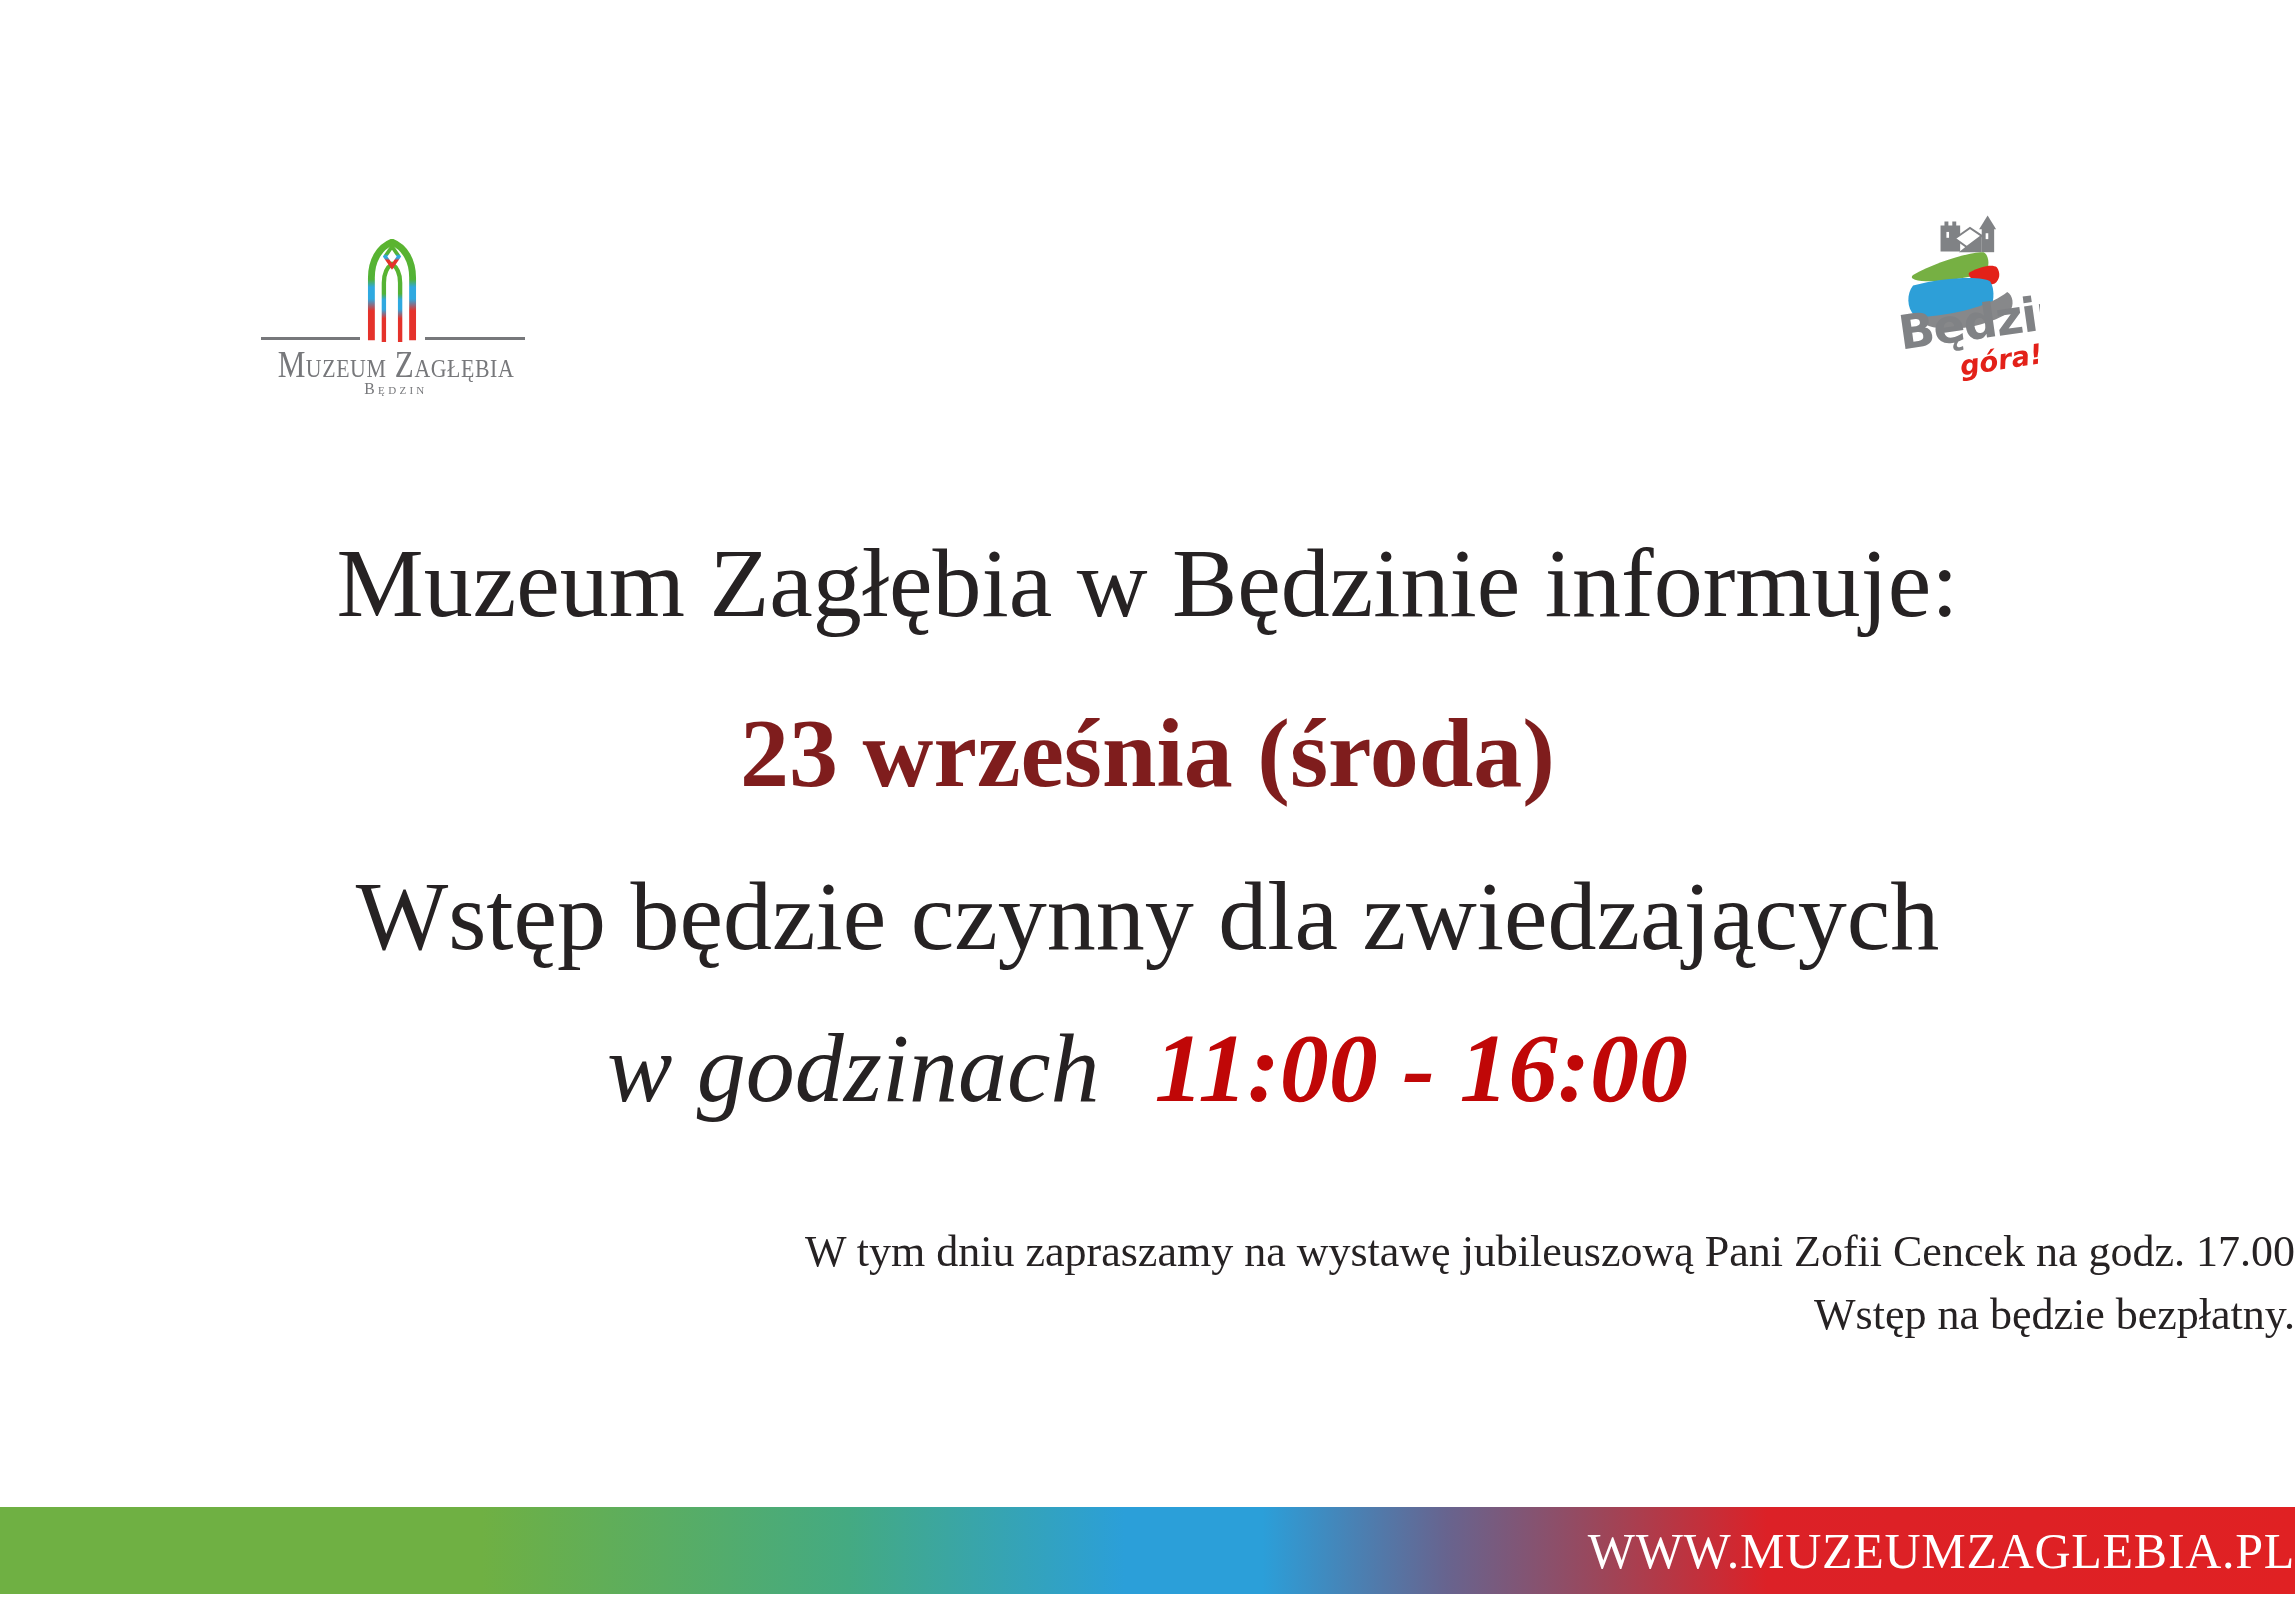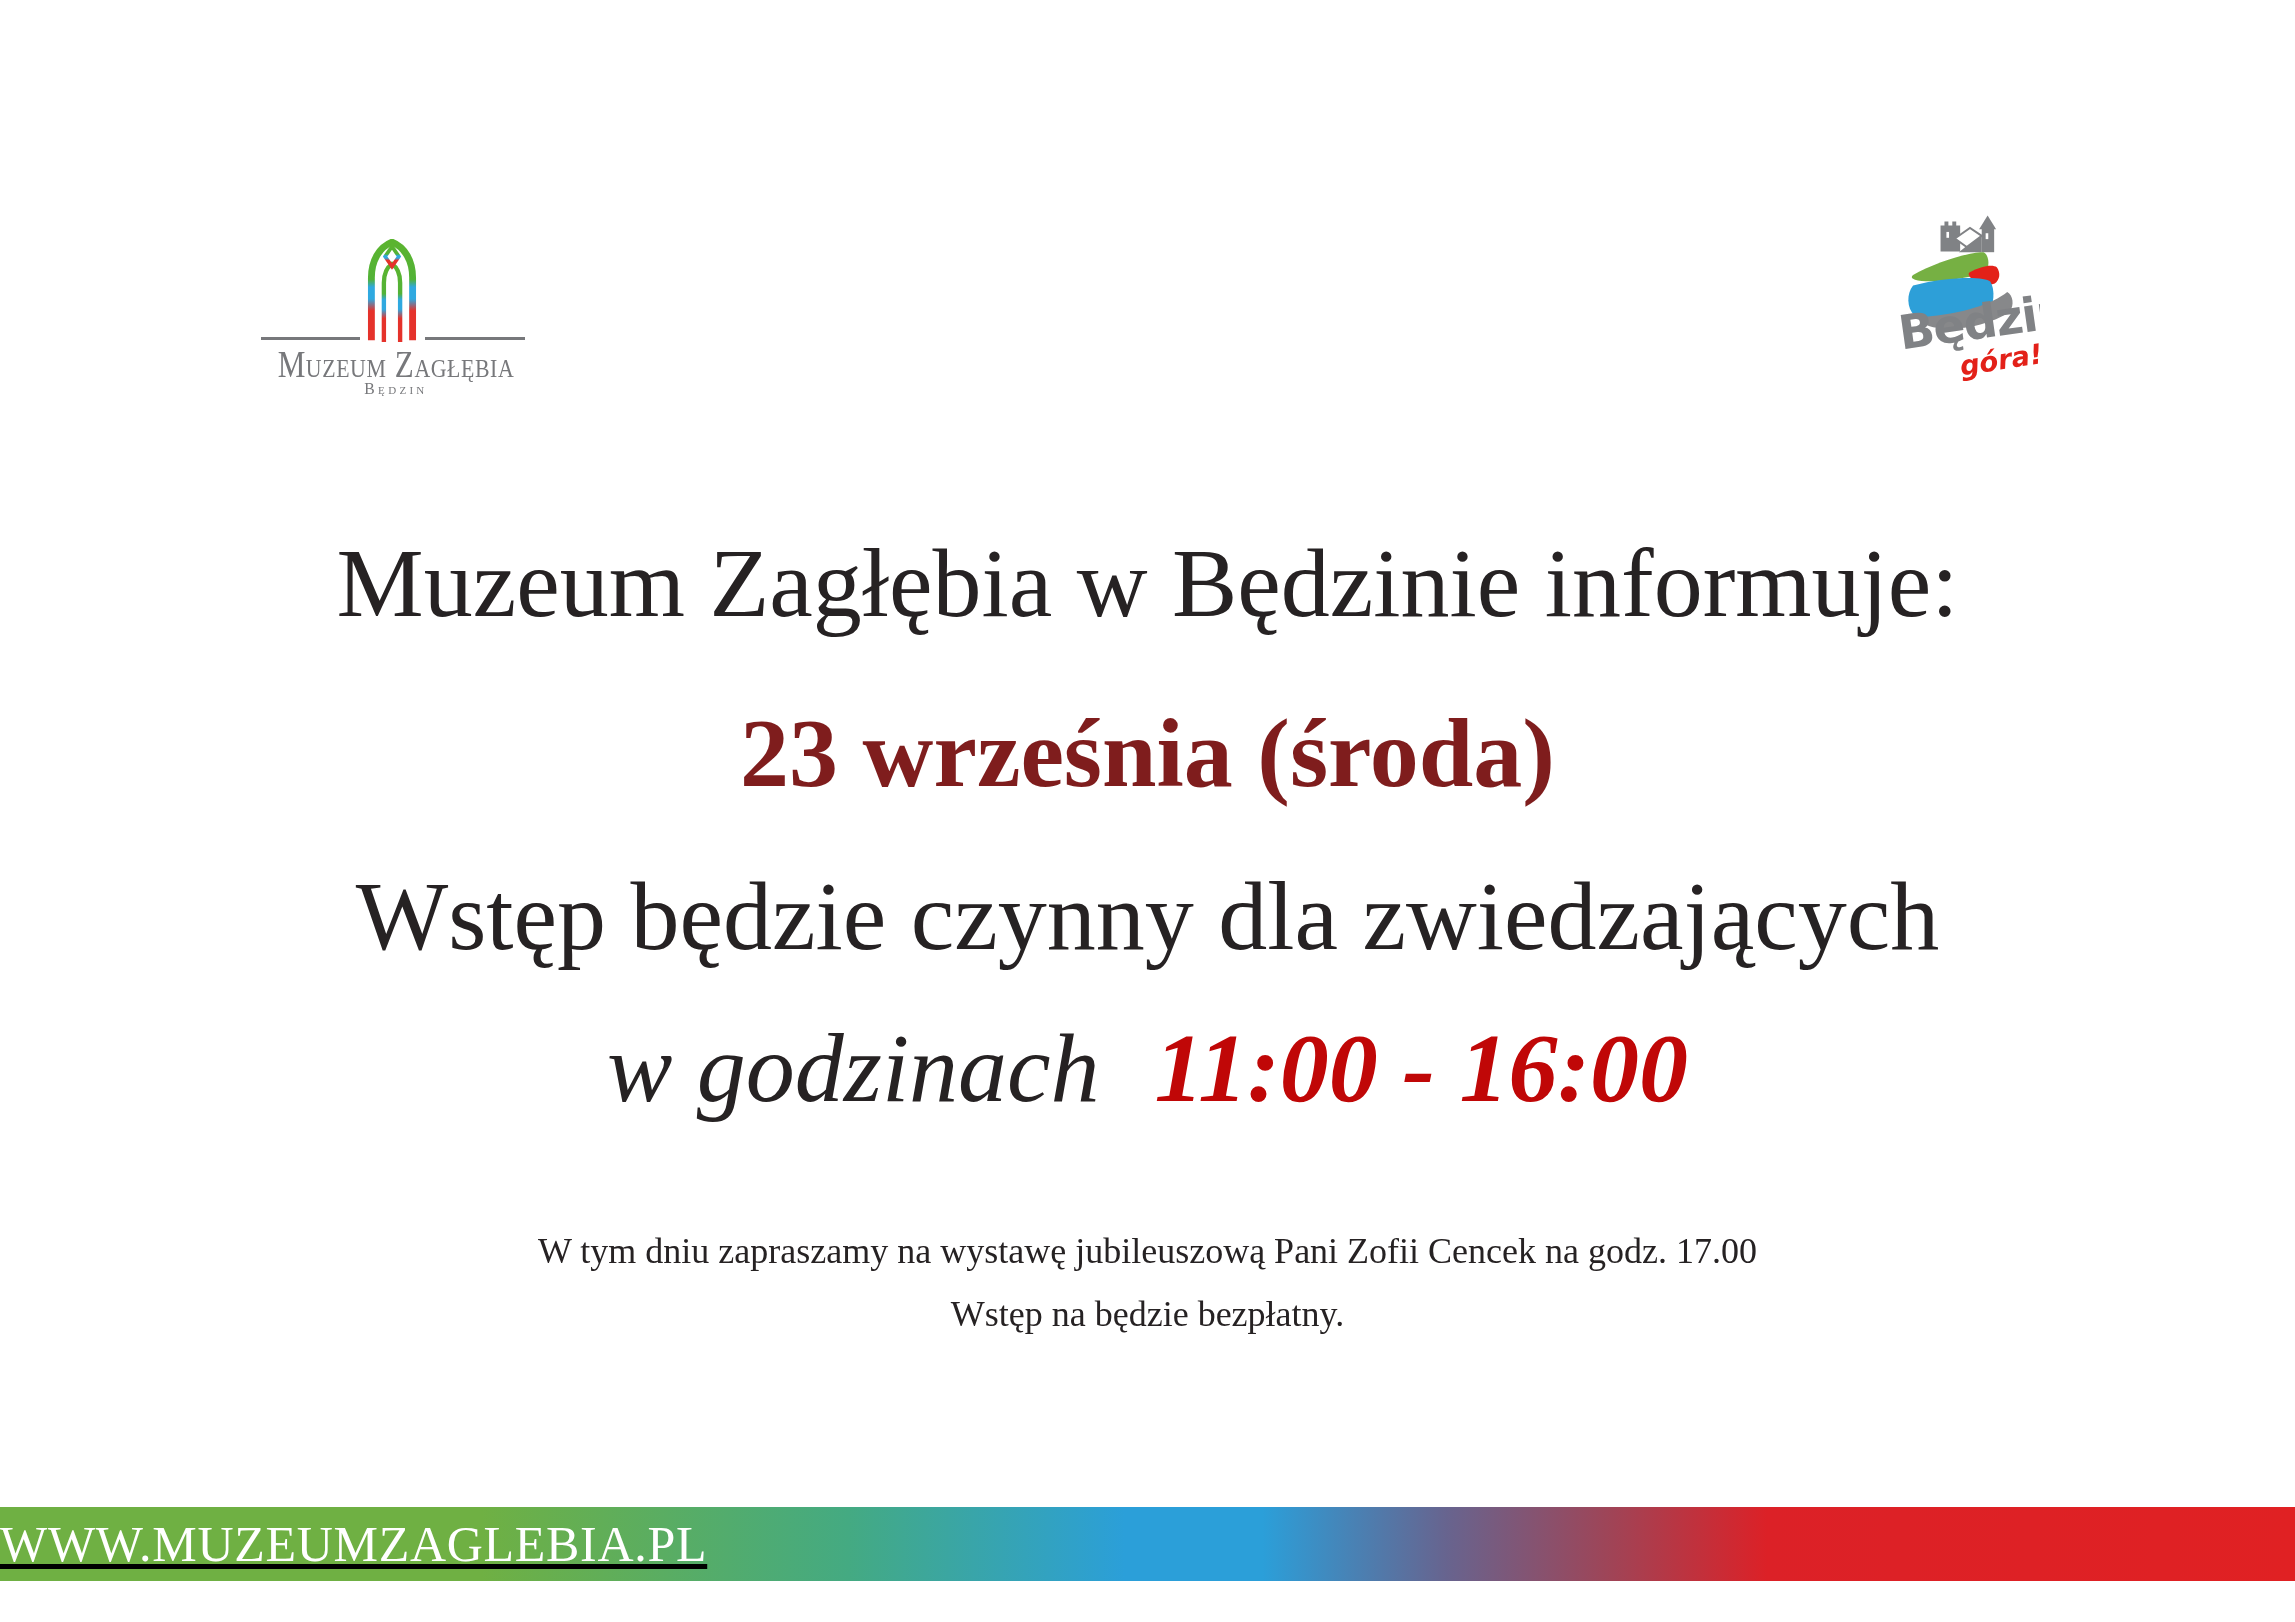--- a/index.html
+++ b/index.html
@@ -89,42 +89,41 @@
   .l3 { top: 859px; }
   .l4 { top: 1011px; font-style: italic; }
   .l4 .hours {
     font-weight: bold;
     color: #c00707;
     margin-left: 55px;
   }
   .para {
     position: absolute;
     left: 0; right: 0; top: 1220px;
-    text-align: center;
-    font-size: 36px;
+    text-align: right;
+    font-size: 44px;
     line-height: 63px;
     color: #262223;
   }
 
   
   .footer-bar {
     position: absolute;
     left: 0; right: 0;
-    top: 1507px; height: 74px;
+    top: 1507px; height: 87px;
     background: linear-gradient(90deg,
       #6fb043 0%, #6fb043 21%,
       #44aa82 37%,
       #2b9fd9 49%, #2b9fd9 55%,
       #67648f 63%,
       #9e4558 70%,
       #dc2127 77%, #e02123 100%);
     display: flex;
     align-items: center;
-    justify-content: flex-start;
-    text-decoration: underline;
+    justify-content: flex-end;
   }
   .footer-bar .site {
     font-size: 50px;
     color: #ffffff;
     letter-spacing: 0.7px;
     white-space: nowrap;
   }
 </style>
 </head>
 <body>

